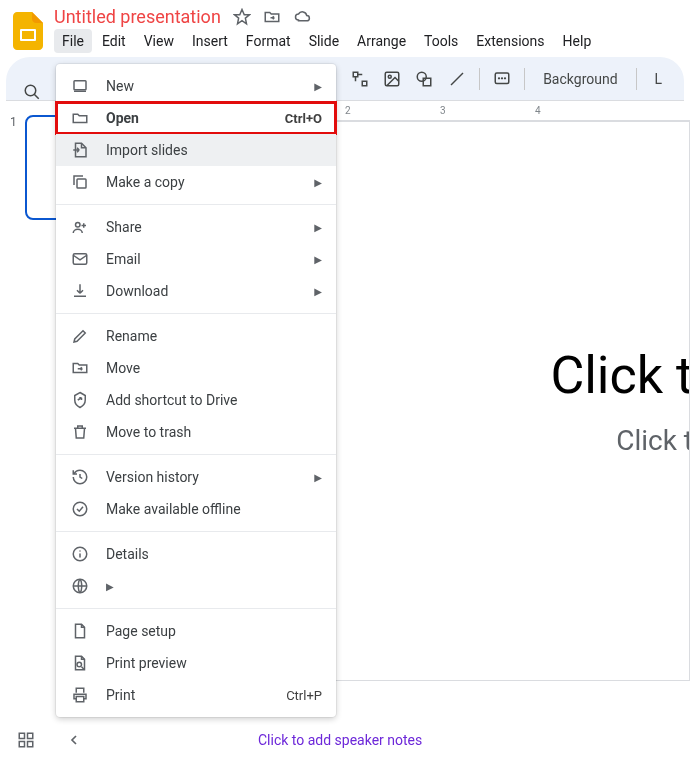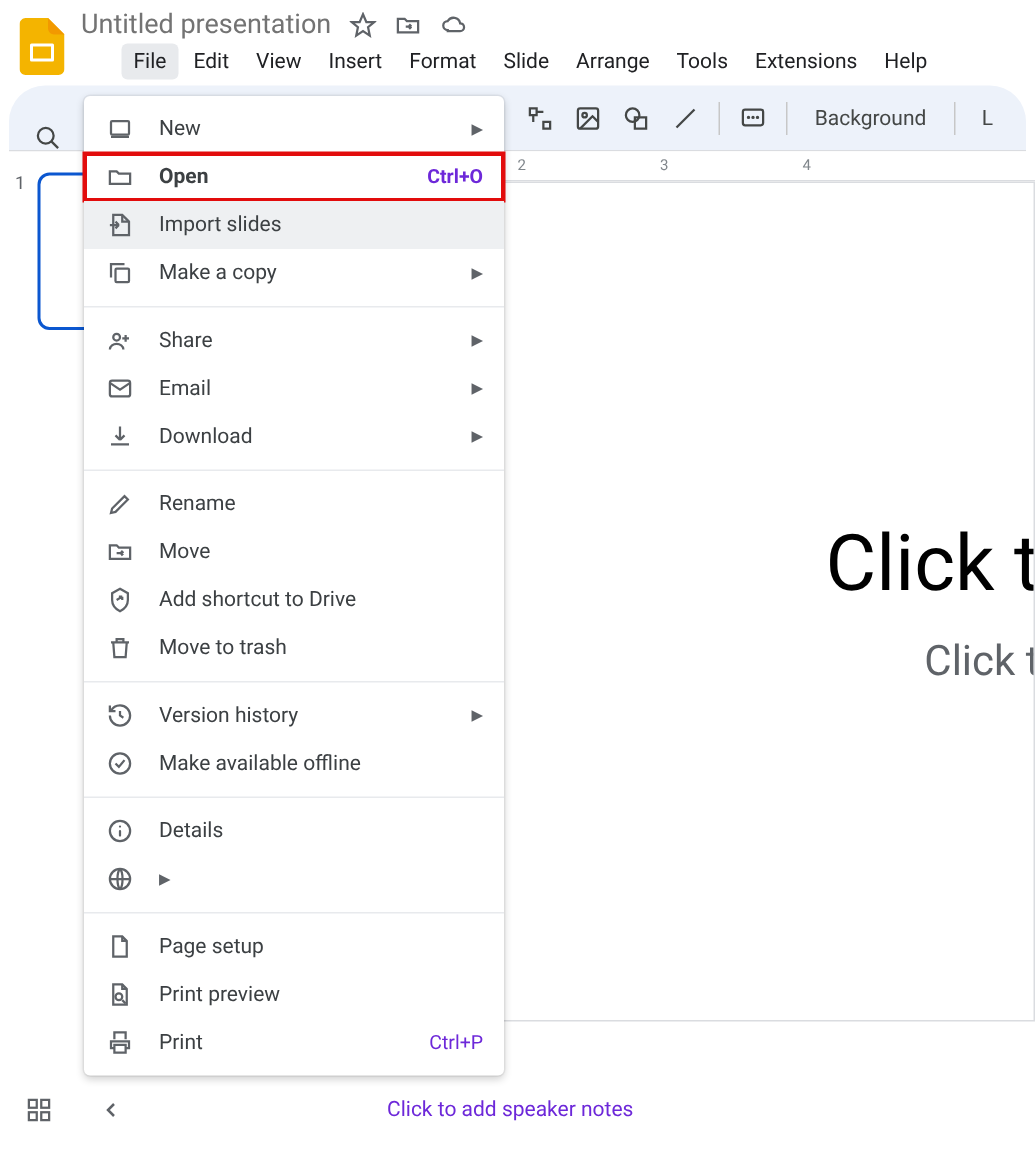--- a/index.html
+++ b/index.html
@@ -2,25 +2,25 @@
 <html><head>
 <meta charset="utf-8">
 <style>
 * { margin: 0; padding: 0; box-sizing: border-box; font-family: 'Google Sans', Roboto, Arial, sans-serif; }
 body { width: 690px; height: 771px; background: #fff; overflow: hidden; position: relative; color: #3c4043; }
 
 .header { display: flex; align-items: center; padding: 6px 10px 0 10px; gap: 8px; }
 .logo { width: 36px; height: 36px; display: flex; align-items: center; justify-content: center; }
 .title-area { display: flex; flex-direction: column; flex: 1; }
 .title-row { display: flex; align-items: center; gap: 12px; }
-.doc-title { font-size: 18px; color: #737373; font-weight: 400; }
+.doc-title { font-size: 18px; color: #ef4444; font-weight: 400; }
 .title-icons { display: flex; gap: 12px; color: #5f6368; }
 .title-icons span { cursor: pointer; }
 
-.menubar { display: flex; gap: 2px; padding: 2px 0; font-size: 14px; color: #202124; margin-left: 27px; }
+.menubar { display: flex; gap: 2px; padding: 2px 0; font-size: 14px; color: #202124; }
 .menubar span { padding: 4px 8px; border-radius: 4px; cursor: pointer; }
 .menubar span.active { background: #e8eaed; }
 
 .toolbar { height: 44px; display: flex; align-items: center; padding: 0 12px; gap: 4px; border-bottom: 1px solid #dadce0; margin-top: 2px; background:#edf2fa; border-radius: 24px 24px 0 0; margin-left:6px; margin-right:6px; }
 .tool-btn { width: 32px; height: 32px; display: flex; align-items: center; justify-content: center; border-radius: 4px; cursor: pointer; color: #444746; }
 .tool-sep { width: 1px; height: 22px; background: #c7c7c7; margin: 0 4px; }
 .tool-label { font-size: 14px; padding: 0 10px; cursor: pointer; color: #444746; }
 
 .workspace { display: flex; height: calc(100% - 130px); position: relative; }
 .side-panel { width: 230px; border-right: none; padding: 14px 10px; display:flex; align-items:flex-start; gap:8px; }
@@ -36,21 +36,21 @@
 
 .bottom-bar { position:absolute; bottom:10px; left:0; right:0; height:42px; display:flex; align-items:center; padding:0 12px; gap:20px; }
 .bottom-icon { width:28px; height:28px; display:flex; align-items:center; justify-content:center; color:#5f6368; cursor:pointer; }
 .notes-placeholder { color:#6d28d9; font-size:14px; flex:1; margin-left:150px; }
 
 .dropdown { position: absolute; top: 64px; left: 56px; width: 280px; background: #fff; border-radius: 4px; box-shadow: 0 2px 6px rgba(0,0,0,0.2), 0 0 0 1px rgba(0,0,0,0.05); padding: 6px 0; z-index: 100; }
 .menu-item { display: flex; align-items: center; height: 32px; padding: 0 14px; font-size: 14px; color: #3c4043; cursor: pointer; gap: 16px; position: relative; }
 .menu-item.hovered { background: #eef0f2; }
 .menu-icon { width: 20px; height: 20px; display: flex; align-items: center; justify-content: center; color: #5f6368; flex-shrink: 0; }
 .menu-label { flex: 1; }
-.menu-shortcut { font-size: 13px; color: #6d28d9; }
+.menu-shortcut { font-size: 13px; color: #404040; }
 .menu-arrow { color: #5f6368; font-size: 10px; }
 .menu-divider { height: 1px; background: #e8eaed; margin: 6px 0; }
 .highlighted { outline: 3px solid #e20c0c; outline-offset: -2px; font-weight: bold; }
 
 svg { display: block; }
 </style>
 </head>
 <body>
 
 <div class="header">

